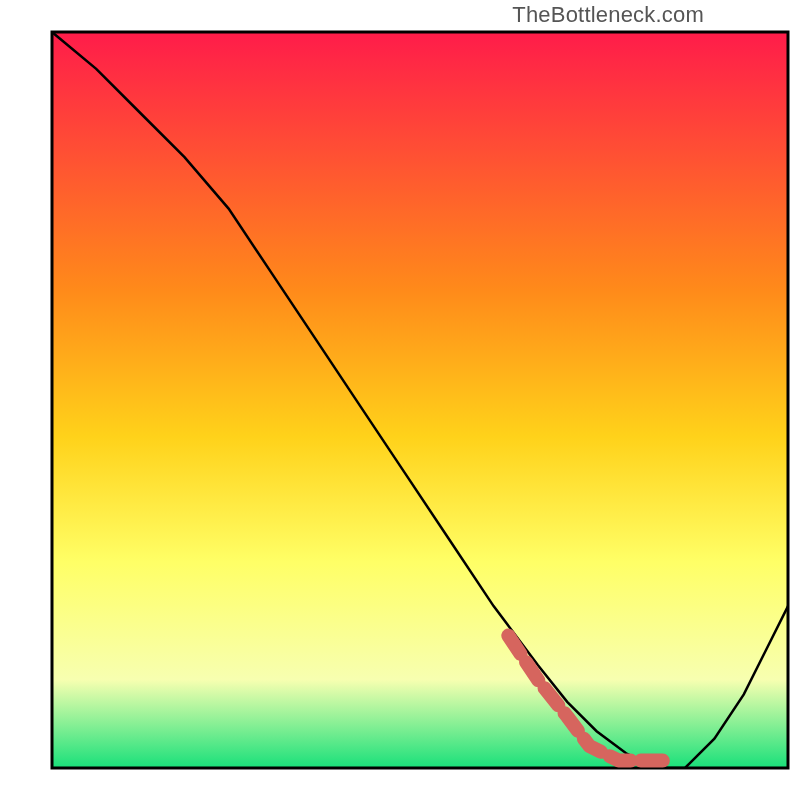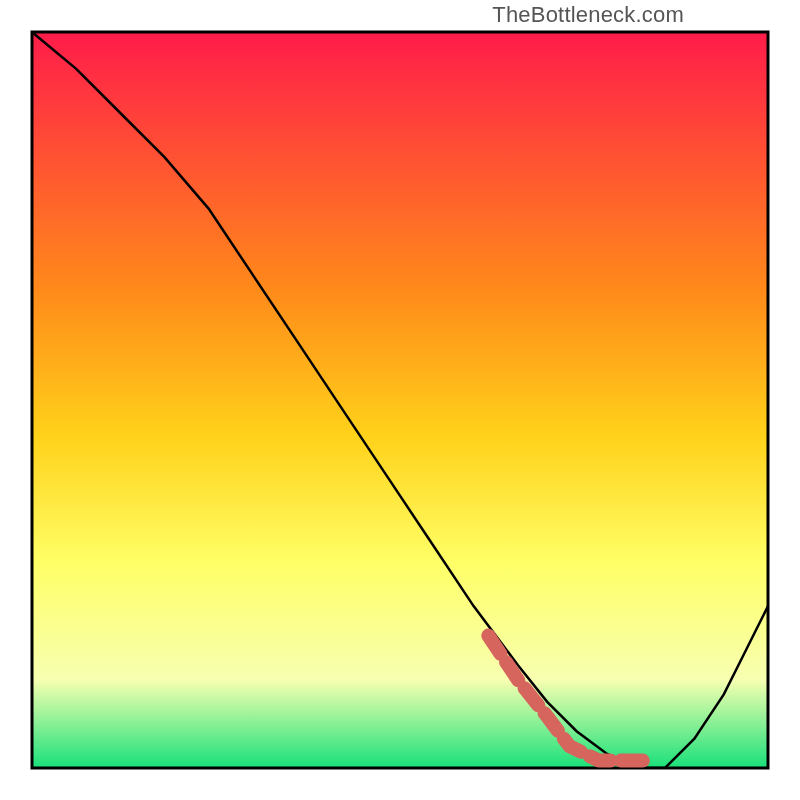--- a/index.html
+++ b/index.html
@@ -7,20 +7,21 @@
     padding: 0;
     width: 800px;
     height: 800px;
     background: #ffffff;
     font-family: Arial, Helvetica, sans-serif;
   }
   .container {
     position: relative;
     width: 692px;
     height: 800px;
+    padding-left: 20px;
   }
   .watermark {
     position: absolute;
     top: 2px;
     right: 8px;
     font-size: 22px;
     color: #555;
     font-weight: 500;
     letter-spacing: 0.2px;
   }

